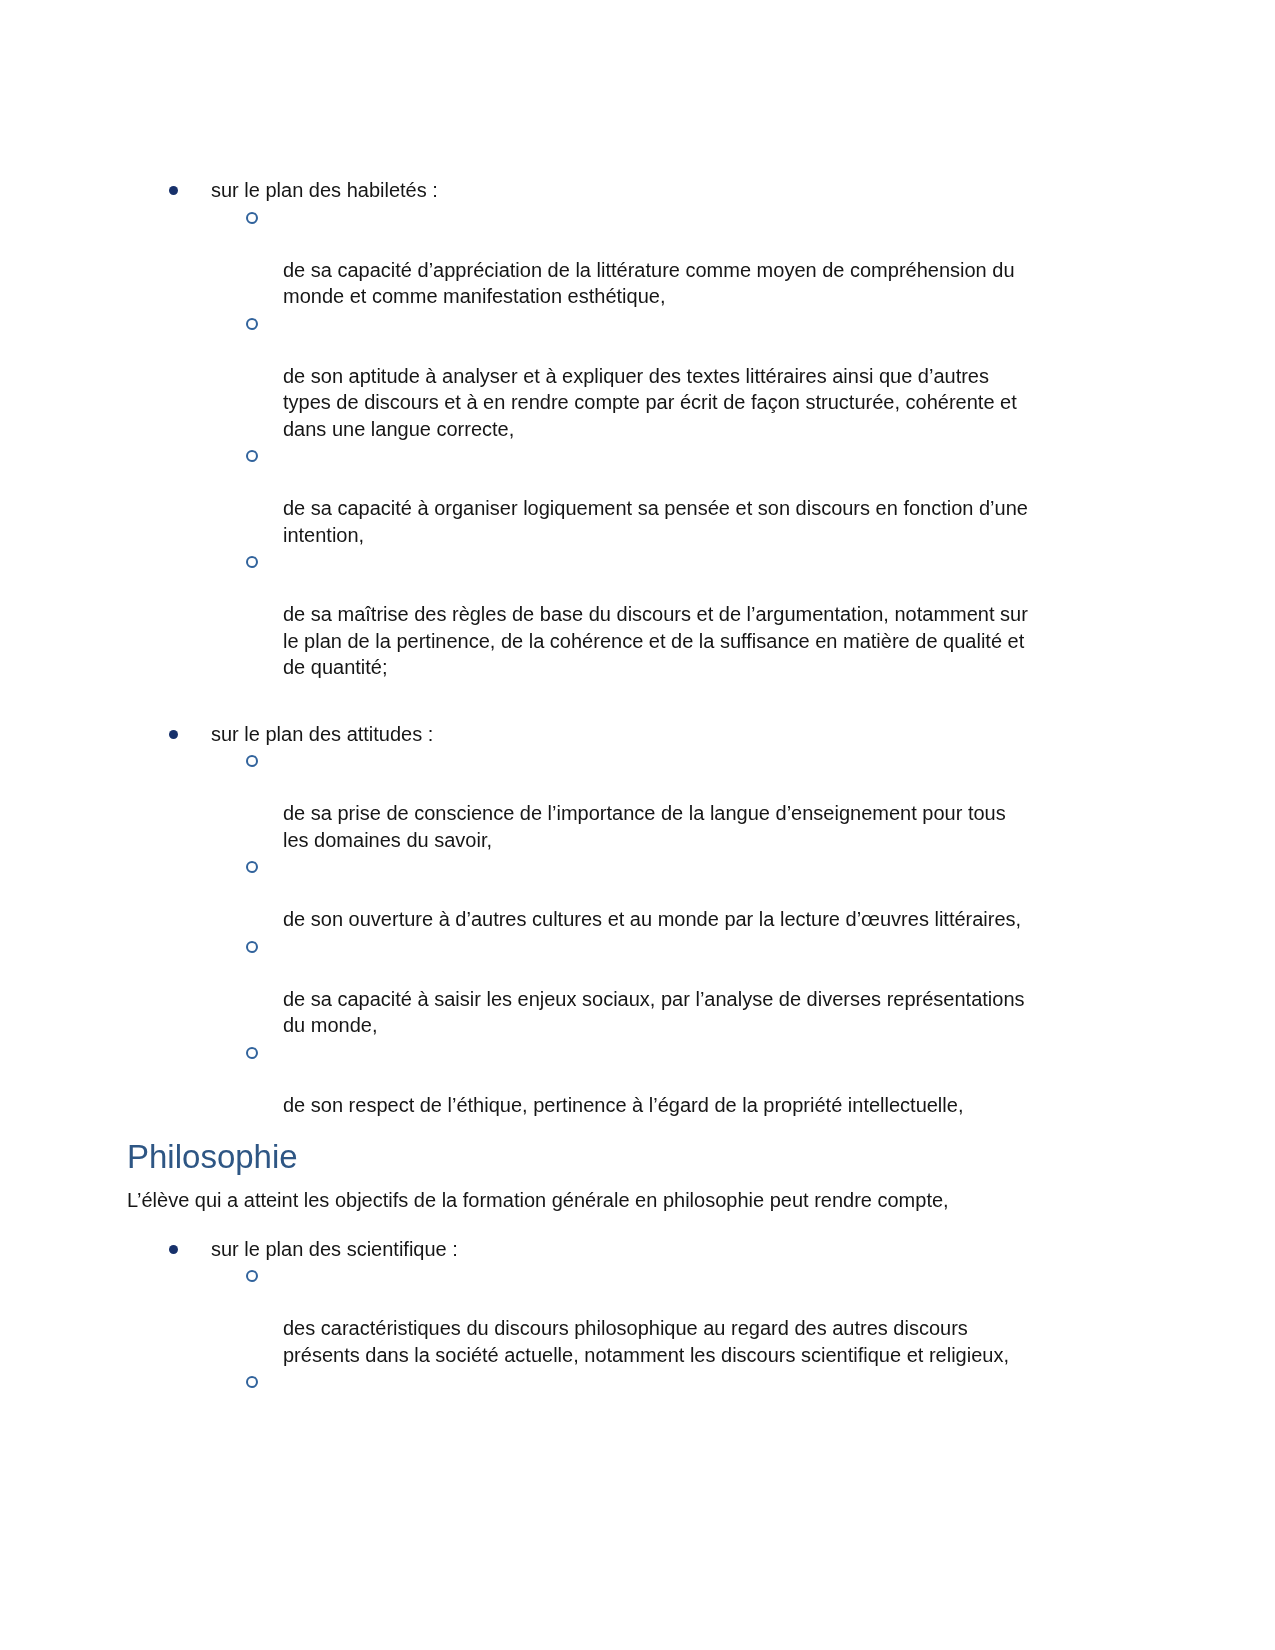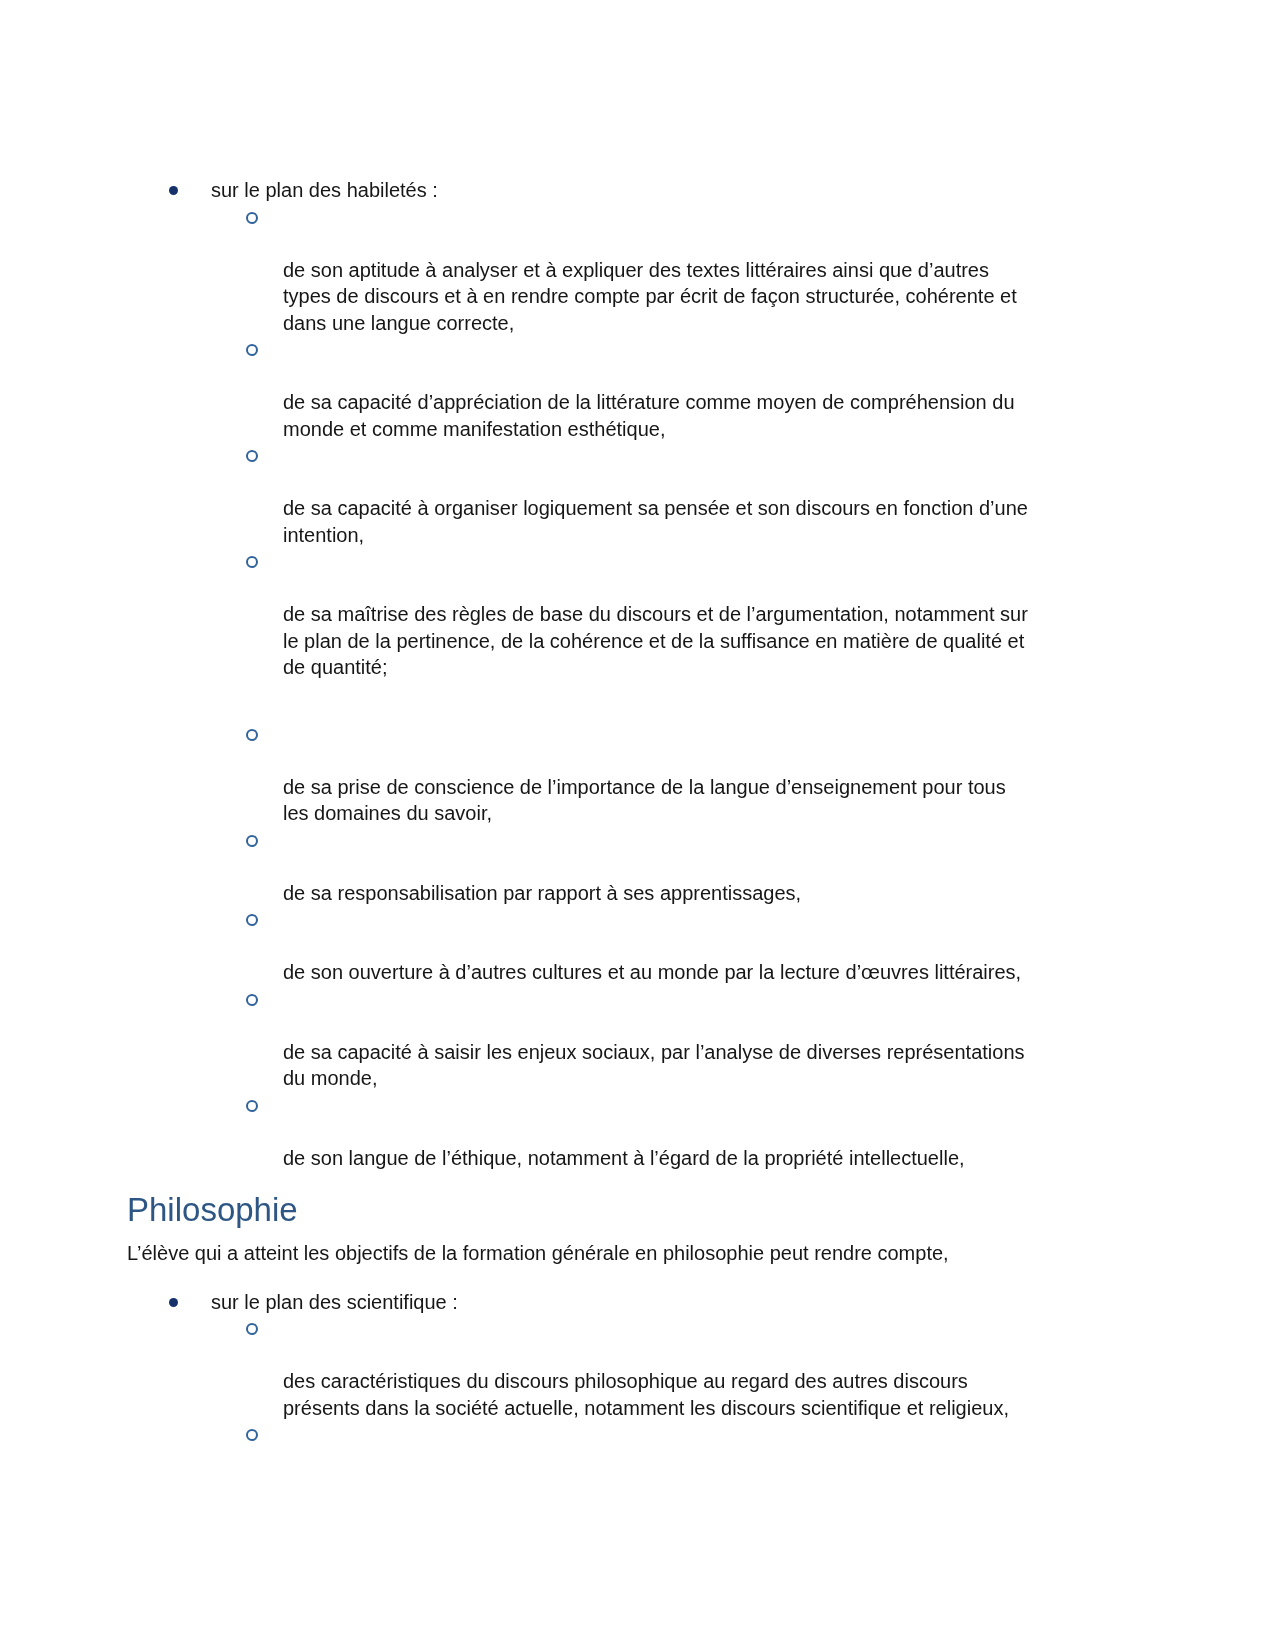--- a/index.html
+++ b/index.html
@@ -51,66 +51,66 @@
 <div class="page">
   <div class="content">
 
     <section>
       <div class="l1-row">
         <span class="dot"></span>
         <span>sur le plan des habiletés :</span>
       </div>
       <div class="l2-row">
         <span class="ring"></span>
+        <span>de sa capacité d’appréciation de la littérature comme moyen de compréhension du
+monde et comme manifestation esthétique,</span>
+      </div>
+      <div class="l2-row">
+        <span class="ring"></span>
         <span>de son aptitude à analyser et à expliquer des textes littéraires ainsi que d’autres
 types de discours et à en rendre compte par écrit de façon structurée, cohérente et
 dans une langue correcte,</span>
-      </div>
-      <div class="l2-row">
-        <span class="ring"></span>
-        <span>de sa capacité d’appréciation de la littérature comme moyen de compréhension du
-monde et comme manifestation esthétique,</span>
       </div>
       <div class="l2-row">
         <span class="ring"></span>
         <span>de sa capacité à organiser logiquement sa pensée et son discours en fonction d’une
 intention,</span>
       </div>
       <div class="l2-row">
         <span class="ring"></span>
         <span>de sa maîtrise des règles de base du discours et de l’argumentation, notamment sur
 le plan de la pertinence, de la cohérence et de la suffisance en matière de qualité et
 de quantité;</span>
       </div>
     </section>
 
     <div class="spacer-a"></div>
 
     <section>
+      <div class="l1-row">
+        <span class="dot"></span>
+        <span>sur le plan des attitudes :</span>
+      </div>
       <div class="l2-row">
         <span class="ring"></span>
         <span>de sa prise de conscience de l’importance de la langue d’enseignement pour tous
 les domaines du savoir,</span>
-      </div>
-      <div class="l2-row">
-        <span class="ring"></span>
-        <span>de sa responsabilisation par rapport à ses apprentissages,</span>
       </div>
       <div class="l2-row">
         <span class="ring"></span>
         <span>de son ouverture à d’autres cultures et au monde par la lecture d’œuvres littéraires,</span>
       </div>
       <div class="l2-row">
         <span class="ring"></span>
         <span>de sa capacité à saisir les enjeux sociaux, par l’analyse de diverses représentations
 du monde,</span>
       </div>
       <div class="l2-row">
         <span class="ring"></span>
-        <span>de son langue de l’éthique, notamment à l’égard de la propriété intellectuelle,</span>
+        <span>de son respect de l’éthique, pertinence à l’égard de la propriété intellectuelle,</span>
       </div>
     </section>
 
     <h2 class="doc-heading">Philosophie</h2>
 
     <p class="intro">L’élève qui a atteint les objectifs de la formation générale en philosophie peut rendre compte,</p>
 
     <section class="group-c">
       <div class="l1-row">
         <span class="dot"></span>

